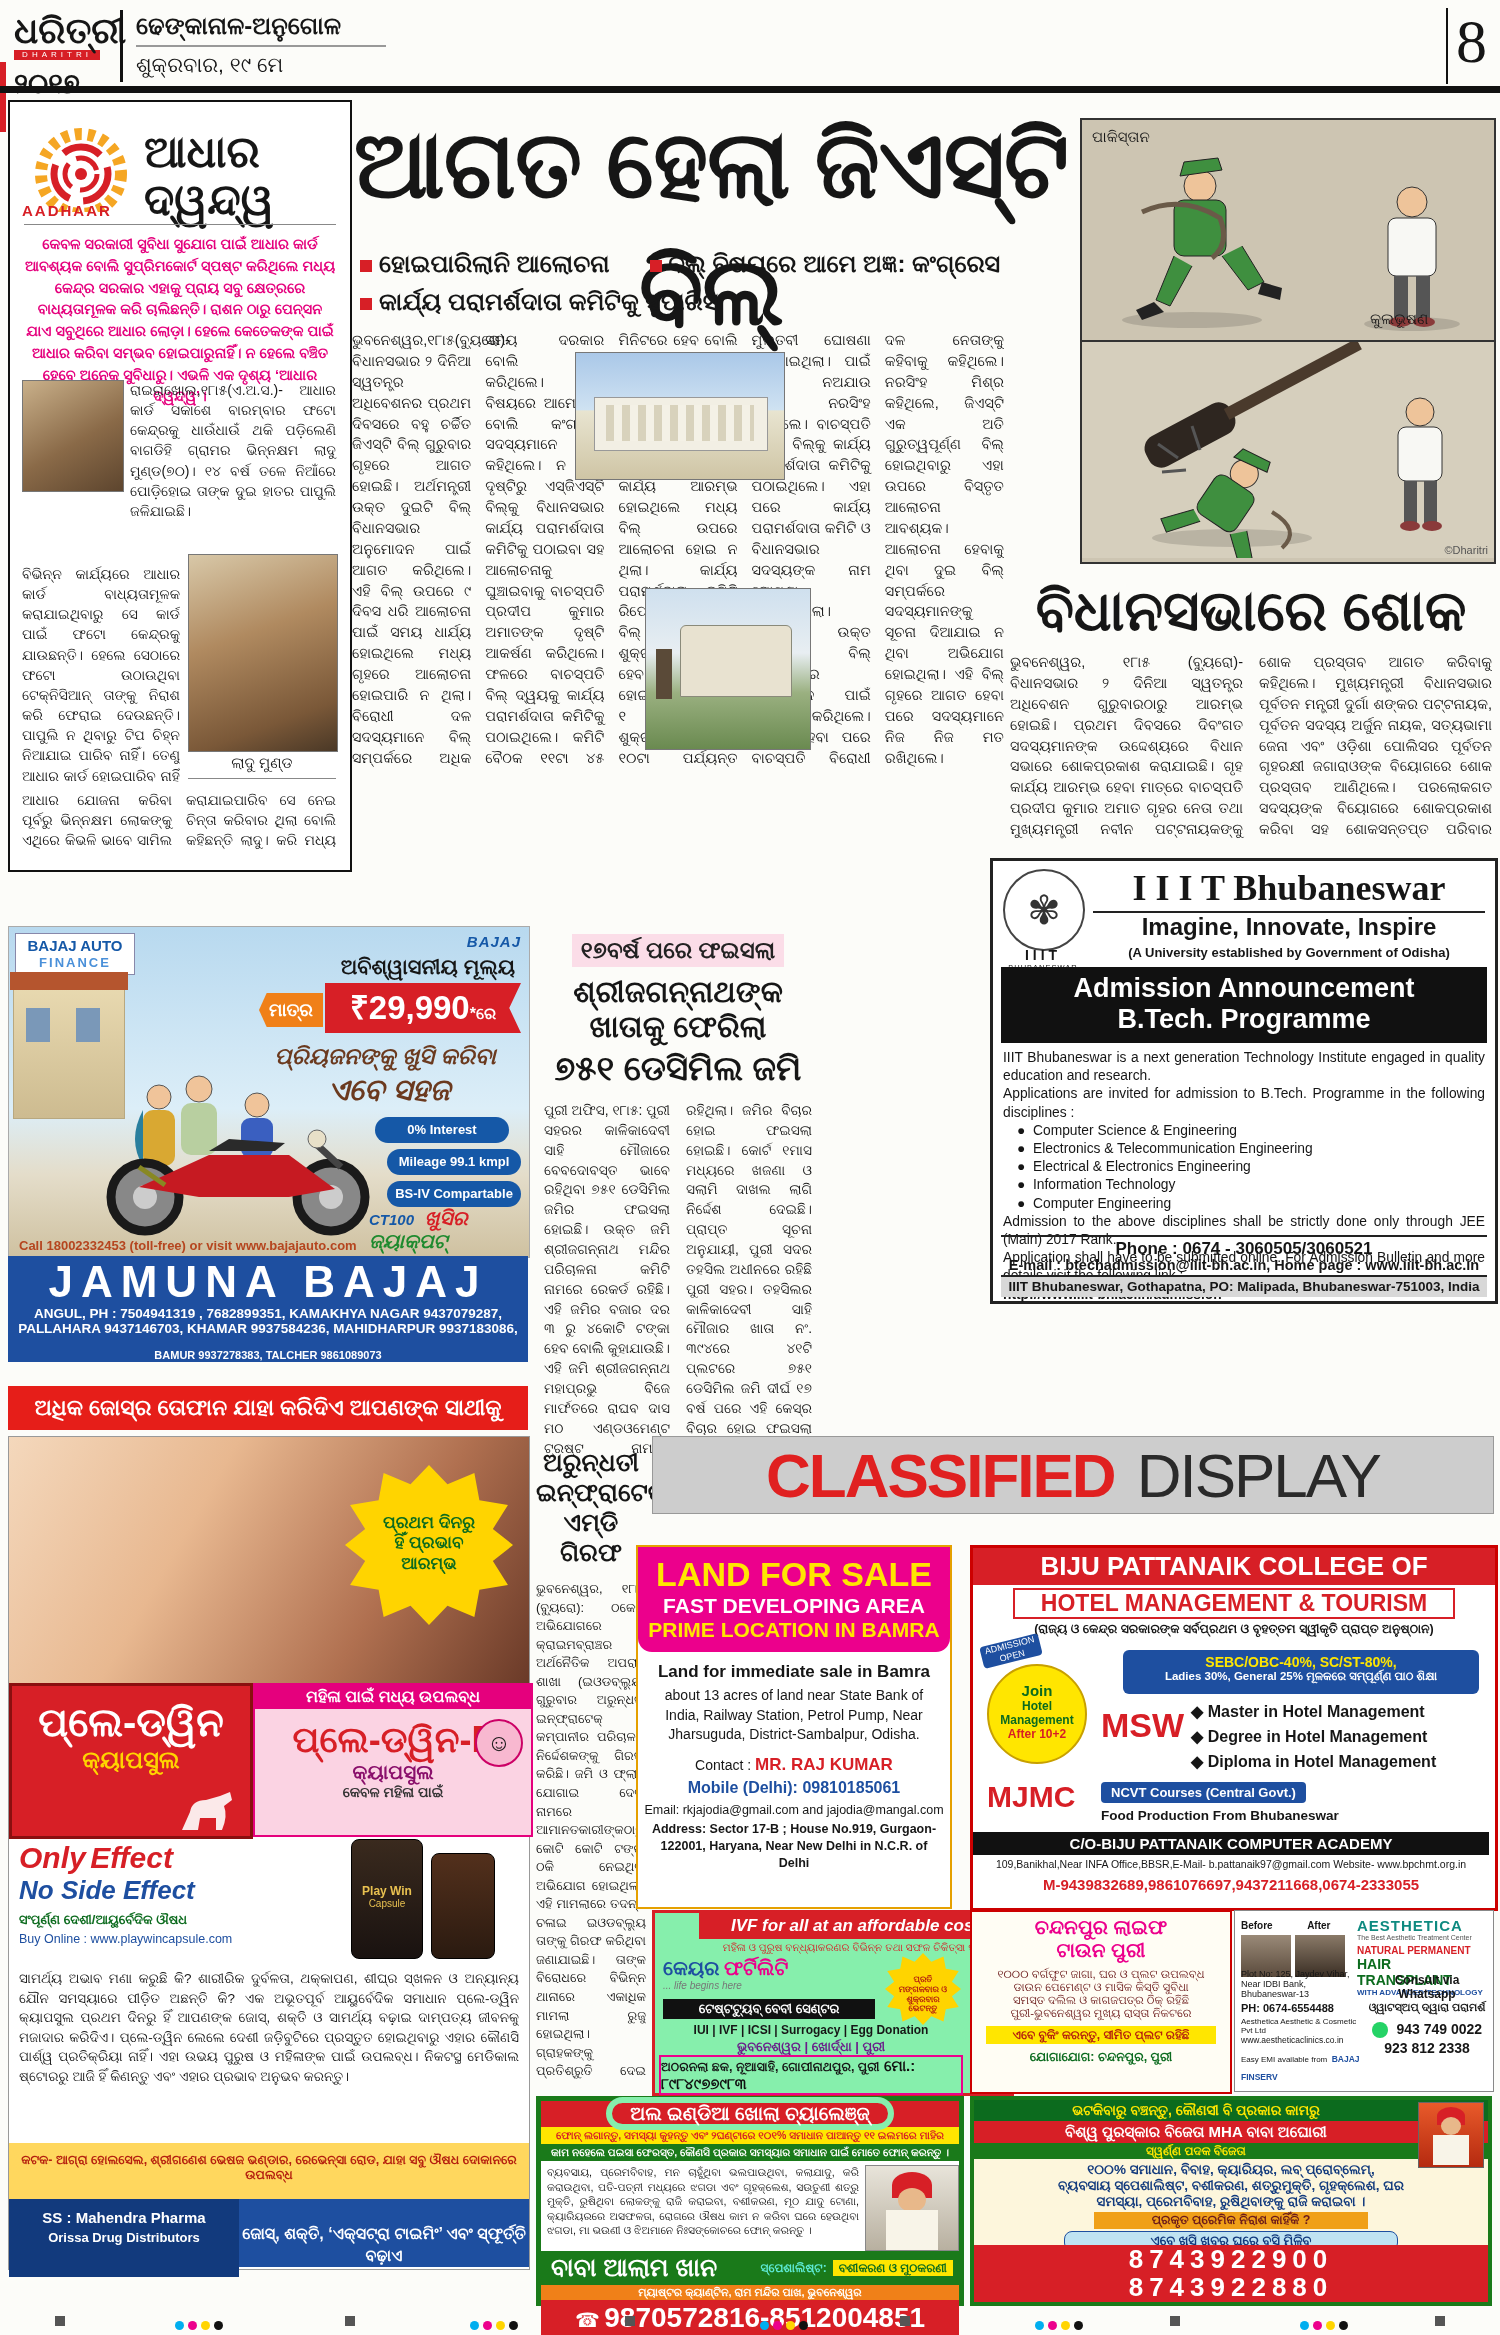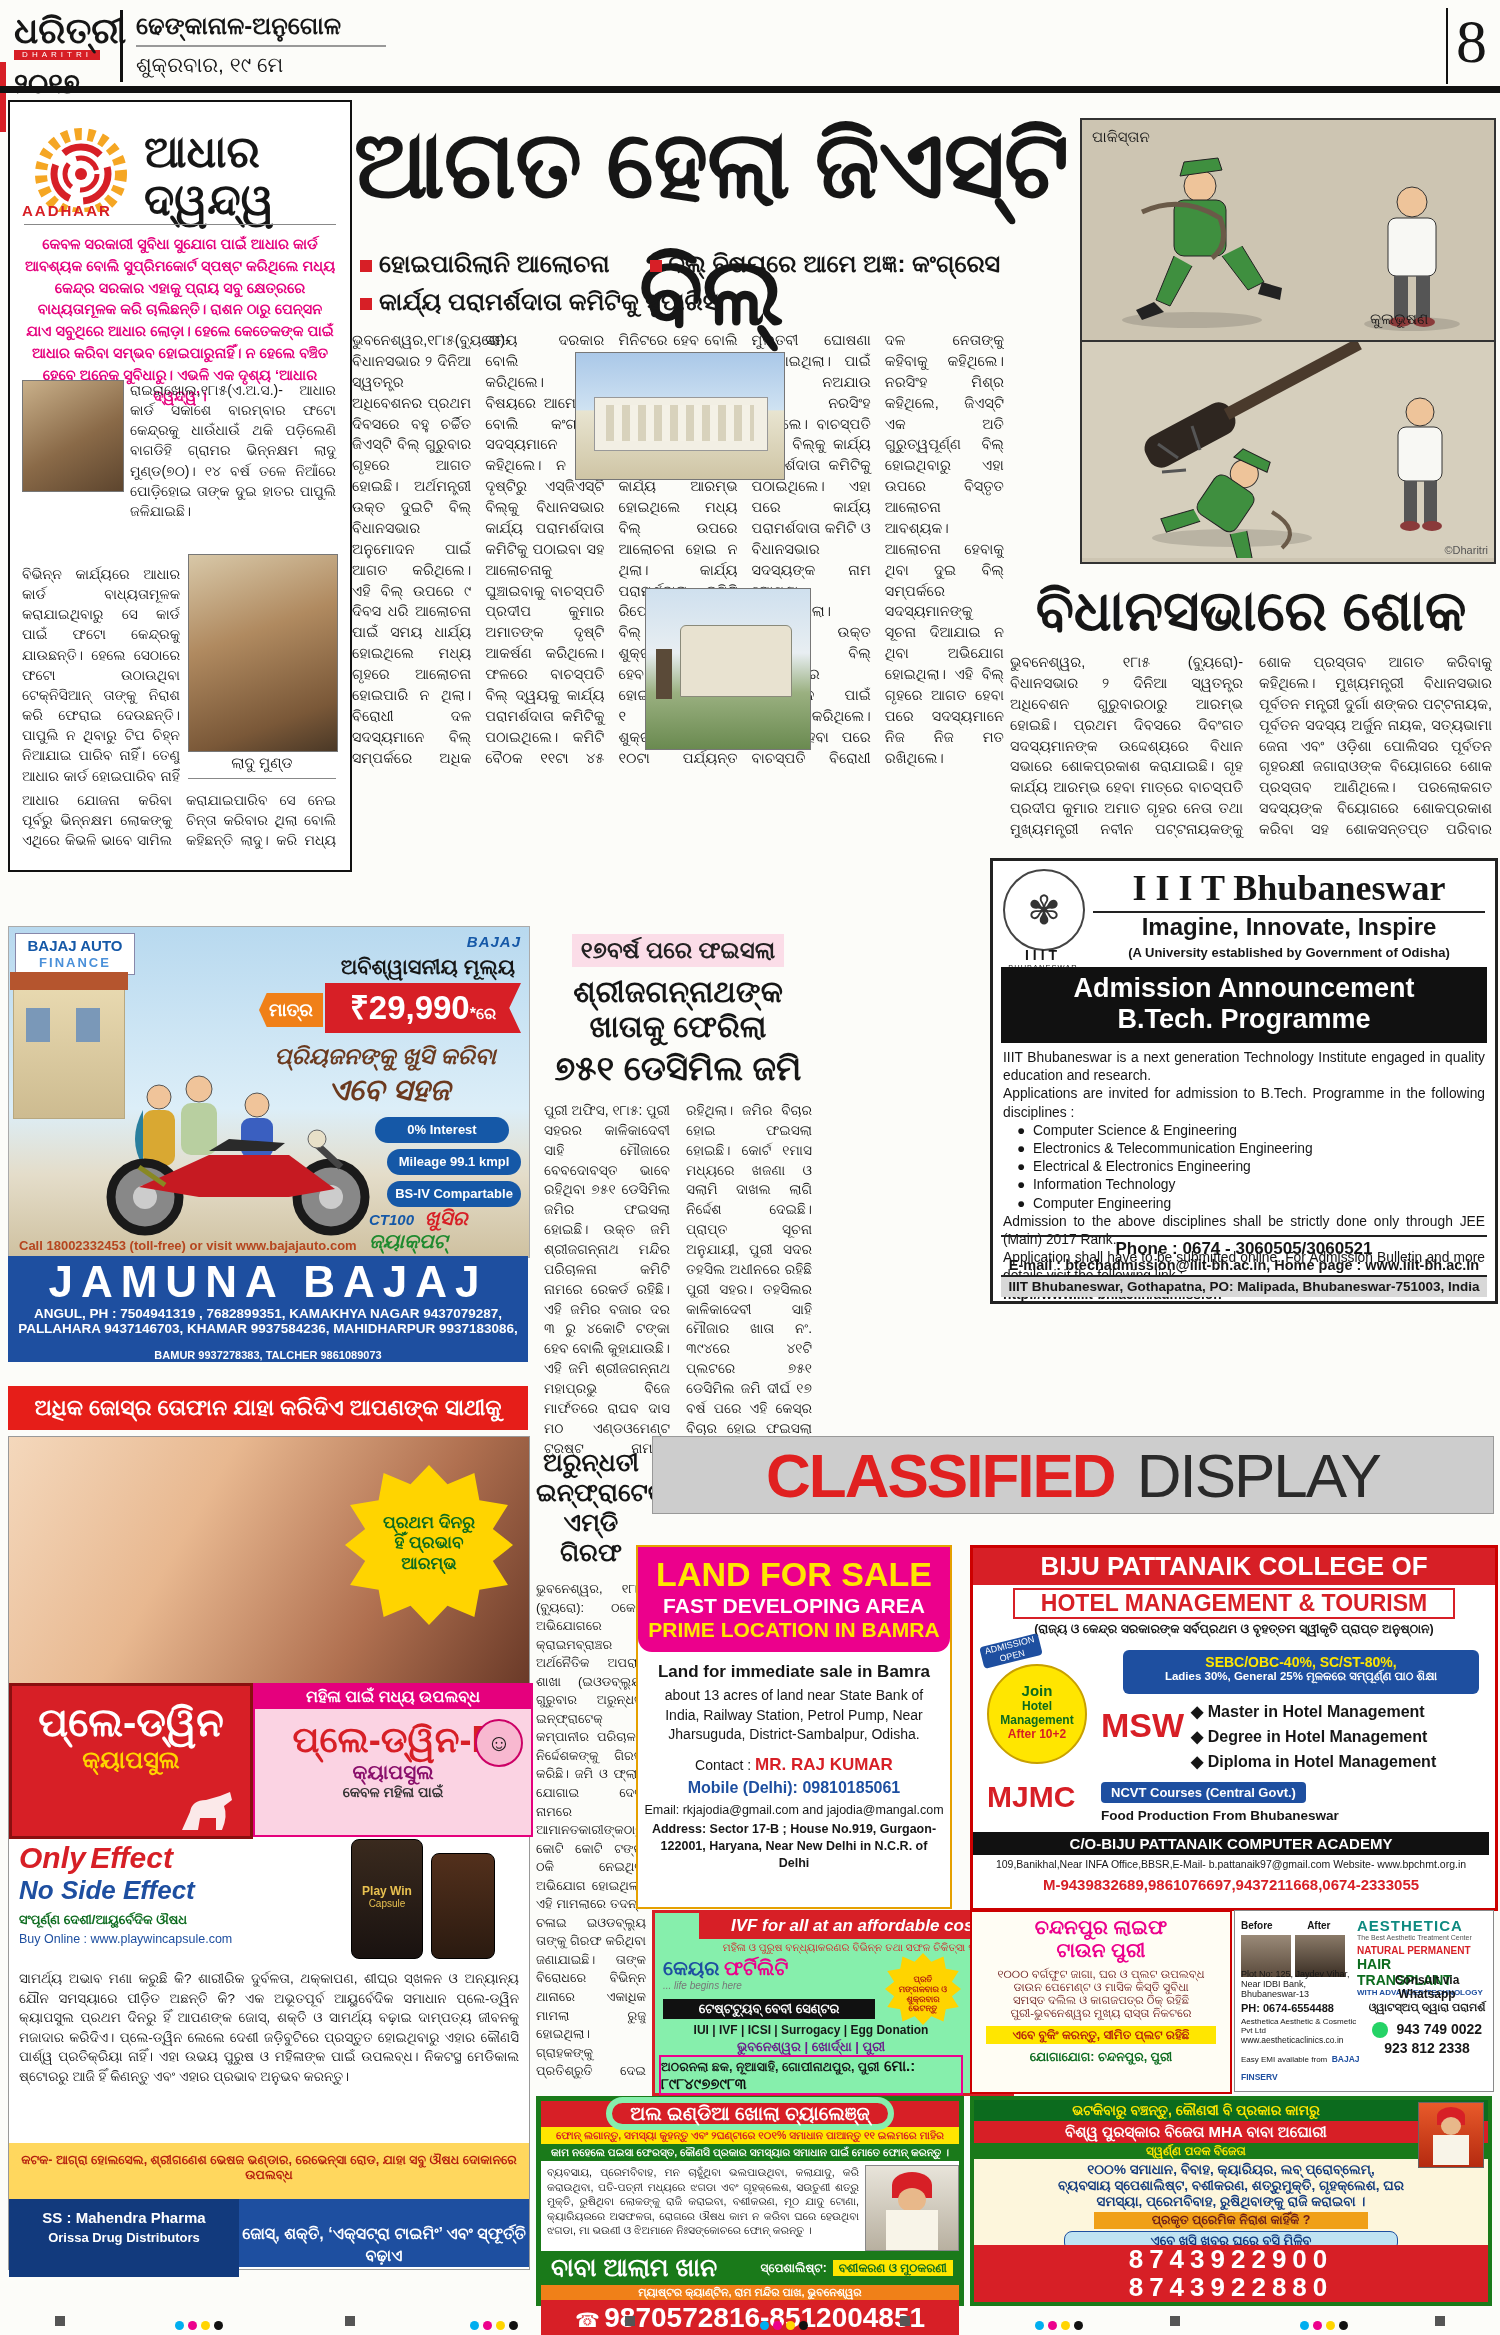--- a/index.html
+++ b/index.html
@@ -428,21 +428,21 @@
     <div style="display:flex;">
       <div class="j" style="width:312px;font-size:10.8px;line-height:1.35;padding:4px 6px;">ବ୍ୟବସାୟ, ପ୍ରେମବିବାହ, ମନ ଚାହୁଁଥିବା ଭଲପାଉଥିବା, କଲାଯାଦୁ, କରି କରାଉଥିବା, ପତି-ପତ୍ନୀ ମଧ୍ୟରେ ଝଗଡା ଏବଂ ଗୃହକ୍ଲେଶ, ସଉତୁଣୀ ଶତ୍ରୁ ମୁକ୍ତି, ରୁଷିଥିବା ଲୋକଙ୍କୁ ରାଜି କରାଇବା, ବଶୀକରଣ, ମୂଠ ଯାଦୁ ଟୋଣା, କ୍ୟାରିୟରରେ ଅସଫଳତା, ରୋଗରେ ଔଷଧ କାମ ନ କରିବା ଘରେ ହେଉଥିବା ଝଗଡା, ମା ଭଉଣୀ ଓ ଝିଅମାନେ ନିଃସଙ୍କୋଚରେ ଫୋନ୍ କରନ୍ତୁ ।</div>
       <div style="width:92px;height:84px;margin-top:4px;background:linear-gradient(#e8e4da,#b8b0a0);border:1px solid #888;position:relative;">
         <div style="position:absolute;left:26px;top:6px;width:40px;height:26px;background:#d71f26;border-radius:50% 50% 0 0;"></div>
         <div style="position:absolute;left:32px;top:22px;width:28px;height:24px;background:#e8b88a;border-radius:50%;"></div>
         <div style="position:absolute;left:20px;top:44px;width:52px;height:40px;background:#f8f4e8;"></div>
       </div>
     </div>
     <div style="display:flex;background:#1a7a1a;align-items:center;">
       <div class="b" style="color:#fff;font-size:25px;padding:2px 10px;flex:1;">ବାବା ଆଲାମ ଖାନ</div>
-      <span class="b" style="color:#ffffff;font-size:12px;padding-left:24px;">ସ୍ପେଶାଲିଷ୍ଟ:</span>
+      <span class="b" style="color:#5eead4;font-size:12px;padding-left:24px;">ସ୍ପେଶାଲିଷ୍ଟ:</span>
       <span class="b" style="background:#ffe600;color:#0c6b1e;font-size:12px;padding:1px 6px;margin:0 6px;">ବଶୀକରଣ ଓ ମୁଠକରଣୀ</span>
     </div>
     <div class="c b" style="background:#f08018;color:#fff;font-size:11px;padding:1px 0;">ମ୍ୟାଷ୍ଟର କ୍ୟାଣ୍ଟିନ, ରାମ ମନ୍ଦିର ପାଖ, ଭୁବନେଶ୍ୱର</div>
     <div class="c" style="background:#d71f26;padding:2px 0;">
       <span style="color:#fff;font-size:20px;">☎</span>
       <span class="b" style="color:#fff;font-size:28px;">9870572816-8512004851</span>
     </div>
   </div>
 
   <div class="abs" style="left:970px;top:2096px;width:522px;height:210px;border:4px solid #1a7a1a;background:#fdf6dc;box-sizing:border-box;">

